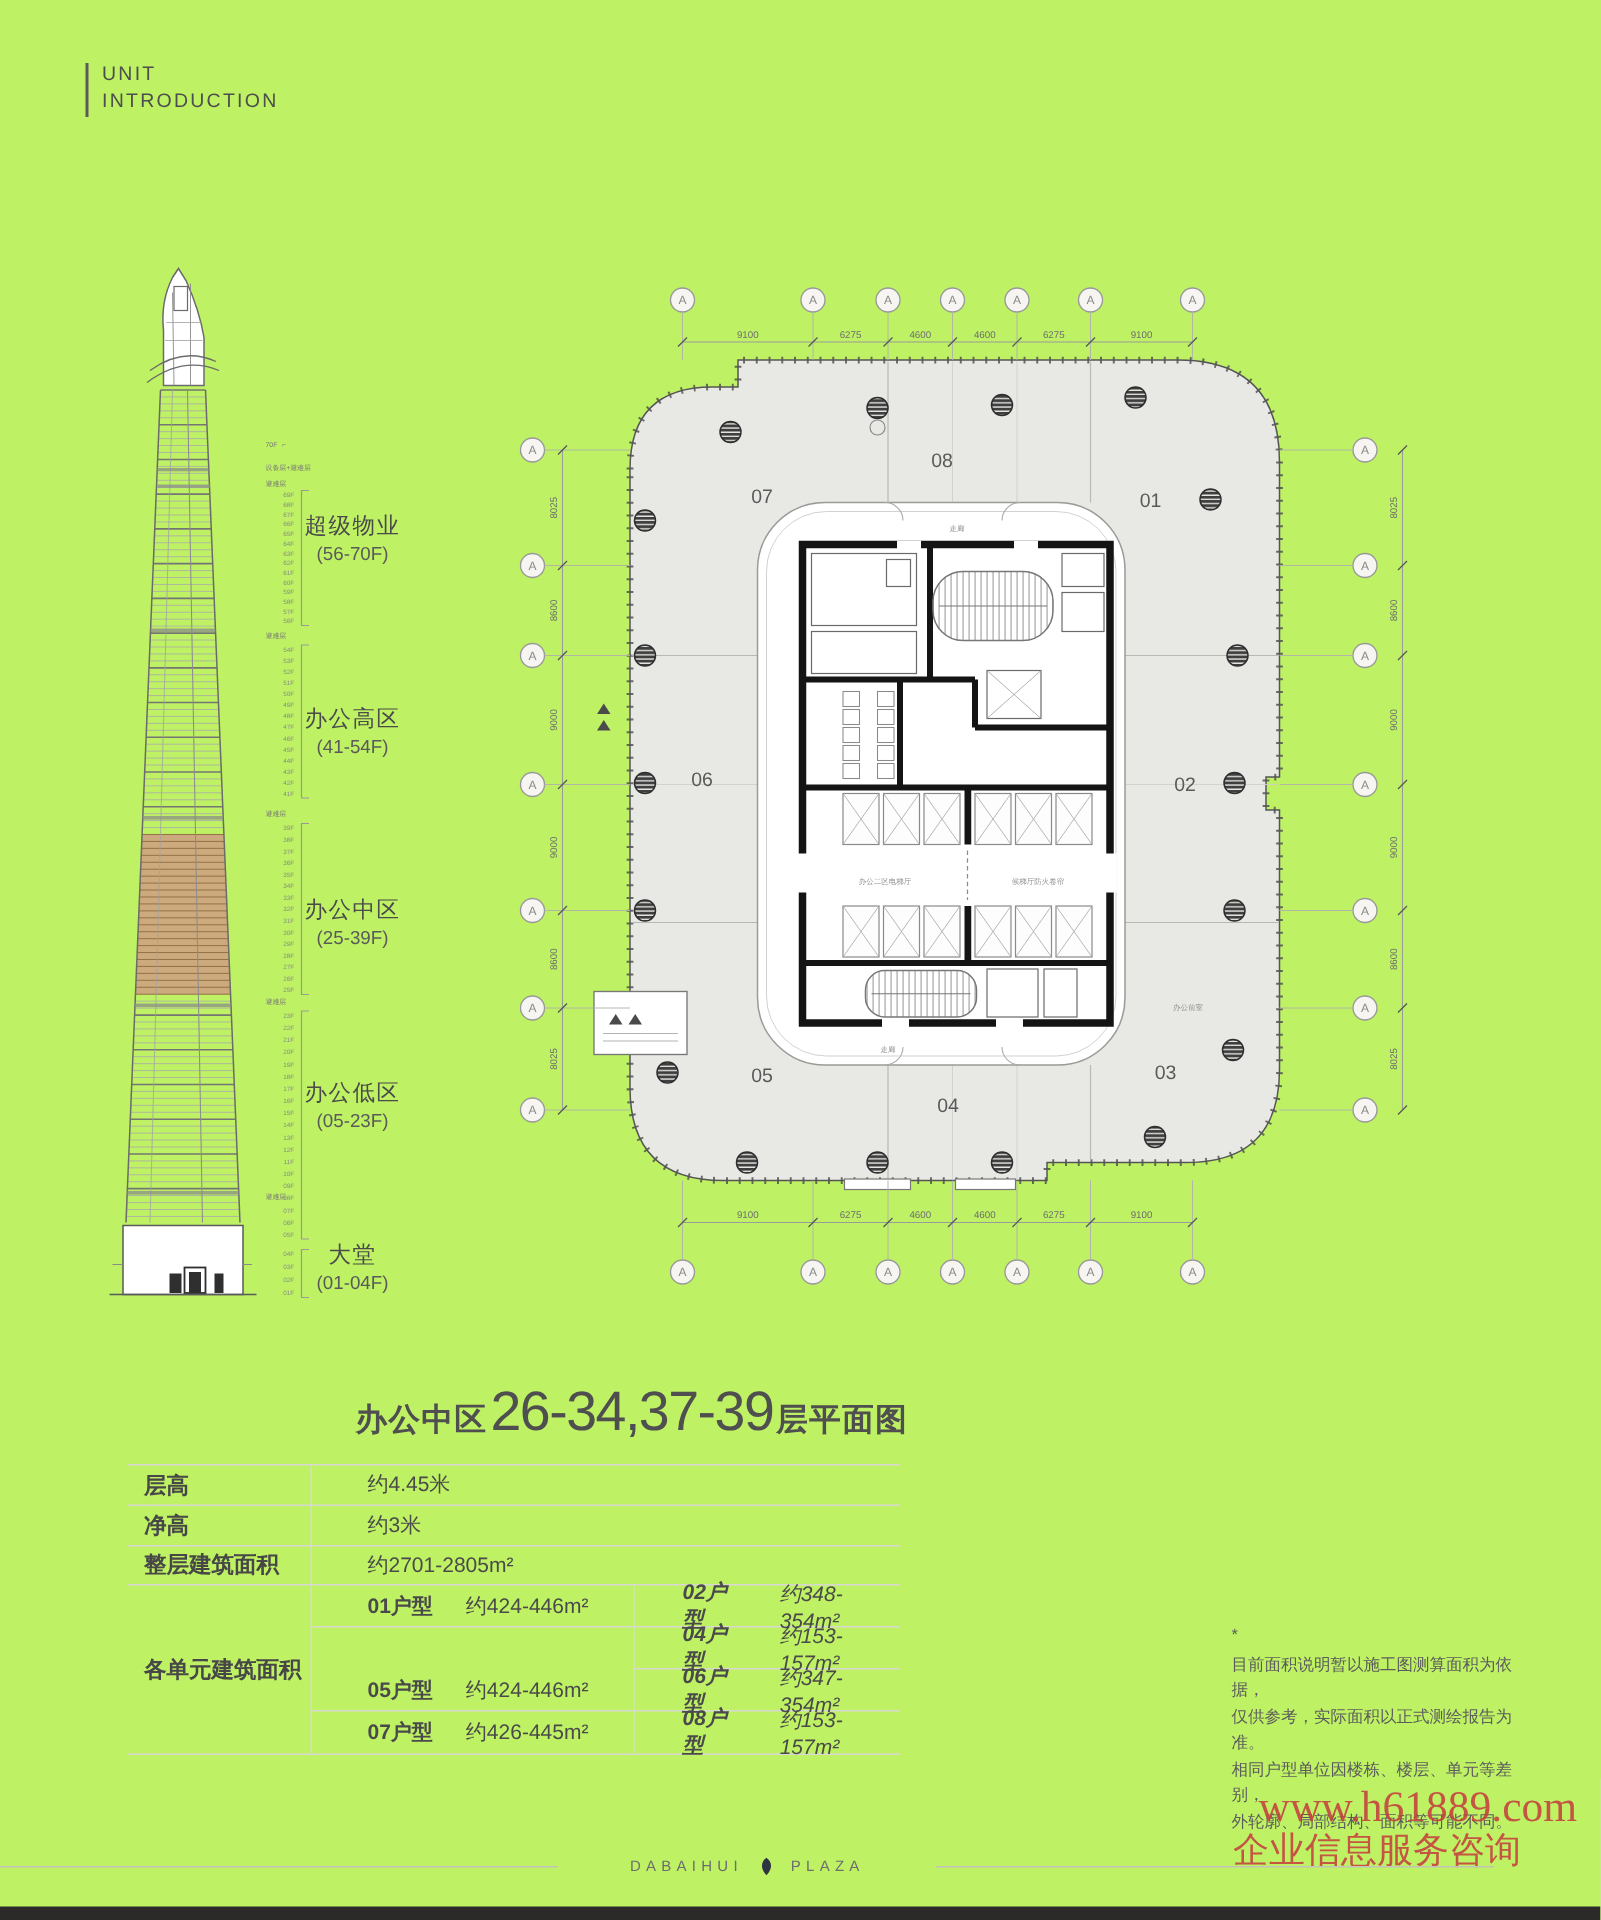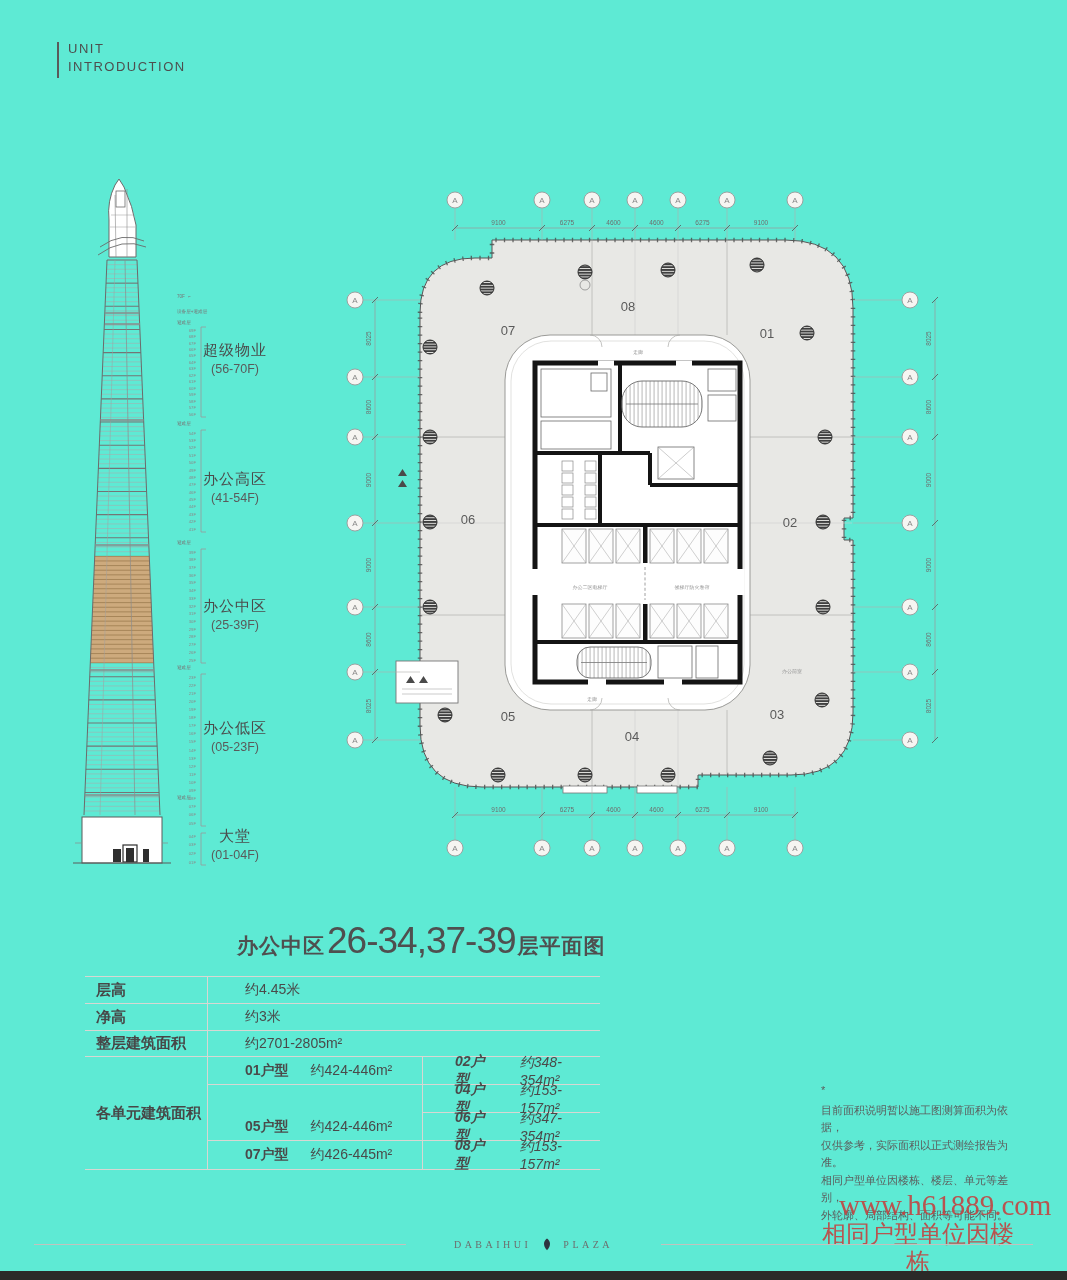--- a/index.html
+++ b/index.html
@@ -1,17 +1,17 @@
 <!DOCTYPE html>
 <html><head>
 <meta charset="utf-8">
 <style>
   html,body{margin:0;padding:0;}
   body{font-family:"Liberation Sans","DejaVu Sans",sans-serif;background:#dedddb;}
-  #page{position:relative;width:1067px;height:1280px;background:#5eead4;overflow:hidden;margin:0 auto;}
+  #page{position:relative;width:1067px;height:1280px;background:#bef264;overflow:hidden;margin:0 auto;}
 
   
   .kicker{position:absolute;left:57px;top:40px;display:flex;gap:9px;}
   .kicker-bar{width:2px;height:36px;background:#5a5a5a;margin-top:2px;}
   .kicker-text{font-size:13px;line-height:18px;letter-spacing:1.5px;color:#4e4e4e;}
 
   
   .badge{position:absolute;left:878px;top:42px;width:130px;height:122px;border:1px solid #cbb88f;background:#fbfaf6;box-sizing:border-box;padding:20px 0 0 15px;}
   .badge-line1{font-size:30px;color:#ab9164;letter-spacing:0;line-height:32px;}
   .badge-line2{font-size:30px;color:#ab9164;line-height:34px;}
@@ -51,21 +51,21 @@
   
   .notes{position:absolute;left:821px;top:1082px;width:200px;font-size:11px;line-height:17.5px;color:#5c5c5c;}
   .notes .mark{display:block;font-size:11px;margin-bottom:2px;}
 
   
   .watermark{position:absolute;left:818px;top:1190px;width:200px;text-align:center;font-family:"Liberation Serif","DejaVu Serif",serif;opacity:.88;}
   .wm1{font-size:29px;line-height:30px;margin-left:21px;}
   .wm2{font-size:24px;line-height:28px;letter-spacing:0;}
 
   
-  .footer{position:absolute;left:0;top:1238px;width:100%;display:flex;align-items:center;justify-content:center;gap:48px;font-family:Liberation Serif, serif;}
+  .footer{position:absolute;left:0;top:1238px;width:100%;display:flex;align-items:center;justify-content:flex-start;gap:48px;}
   .footer .rule{height:1px;background:#c3c2bd;width:372px;}
   .brand{display:flex;align-items:center;gap:10px;font-size:10px;letter-spacing:3.5px;color:#6d6d6d;}
   .bottom-strip{position:absolute;left:0;bottom:0;width:100%;height:9px;background:#2b2a28;}
 
   text{font-family:"Liberation Sans","DejaVu Sans",sans-serif;}
 </style>
 </head>
 <body>
 
 <div id="page">
@@ -698,21 +698,21 @@
   <div class="notes">
     <span class="mark">*</span>
     <div>目前面积说明暂以施工图测算面积为依据，</div>
     <div>仅供参考，实际面积以正式测绘报告为准。</div>
     <div>相同户型单位因楼栋、楼层、单元等差别，</div>
     <div>外轮廓、局部结构、面积等可能不同。</div>
   </div>
 
   <div class="watermark" style="color: rgb(197, 64, 62);">
     <div class="wm1">www.h61889.com</div>
-    <div class="wm2">相同户型单位因楼栋</div>
+    <div class="wm2">企业信息服务咨询</div>
   </div>
 
   <div class="footer">
     <div class="rule"></div>
     <div class="brand">
       <span>DABAIHUI</span>
       <svg width="12" height="13" viewBox="0 0 12 13">
         <path d="M6 0.5 C9.5 3 10.5 7.5 6 12.2 C1.5 7.5 2.5 3 6 0.5 Z" fill="#2e3440"></path>
       </svg>
       <span>PLAZA</span>

